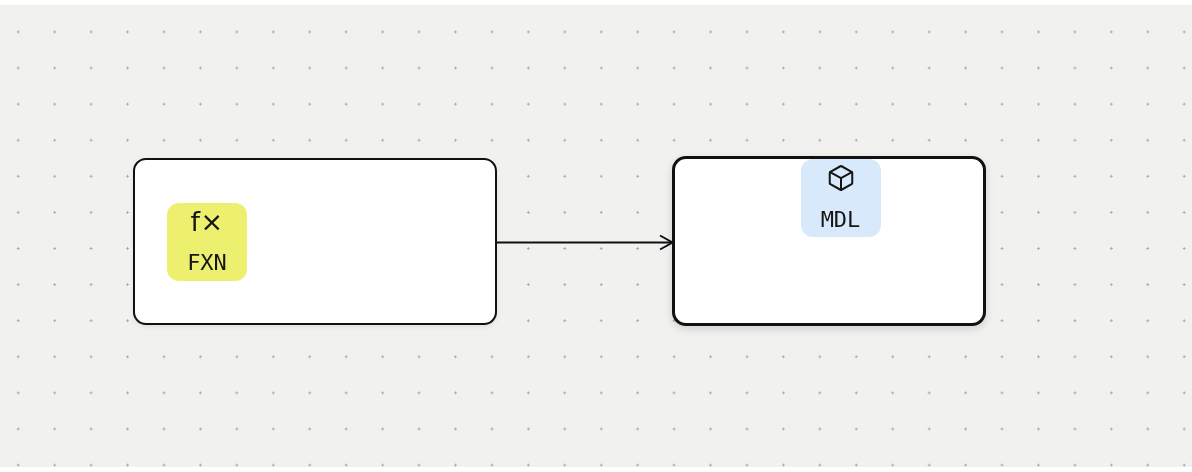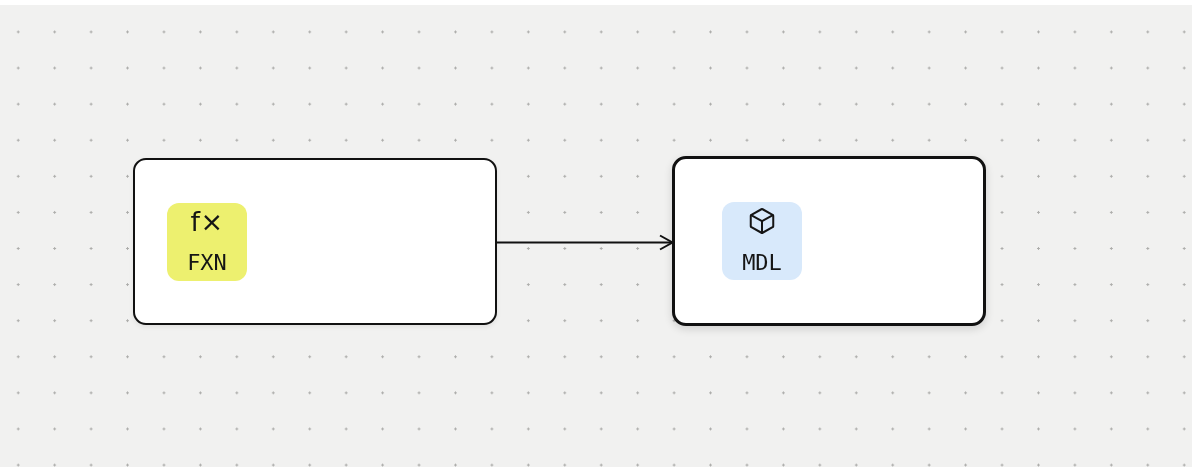--- a/index.html
+++ b/index.html
@@ -42,20 +42,21 @@
     gap: 32px;
     box-shadow: 0 2px 5px rgba(0,0,0,0.07);
     cursor: pointer;
     z-index: 2;
   }
   .node.selected {
     border-width: 3.5px;
     border-radius: 14px;
     box-shadow: 0 3px 8px rgba(0,0,0,0.14);
     padding-left: 47px;
+    flex-direction: column;
   }
   .node-fxn { left: 133px; top: 158px; width: 364px; height: 167px; }
   .node-mdl { left: 672px; top: 156px; width: 314px; height: 170px; }
 
   .badge {
     width: 80px;
     height: 78px;
     border-radius: 12px;
     display: flex;
     flex-direction: column;

